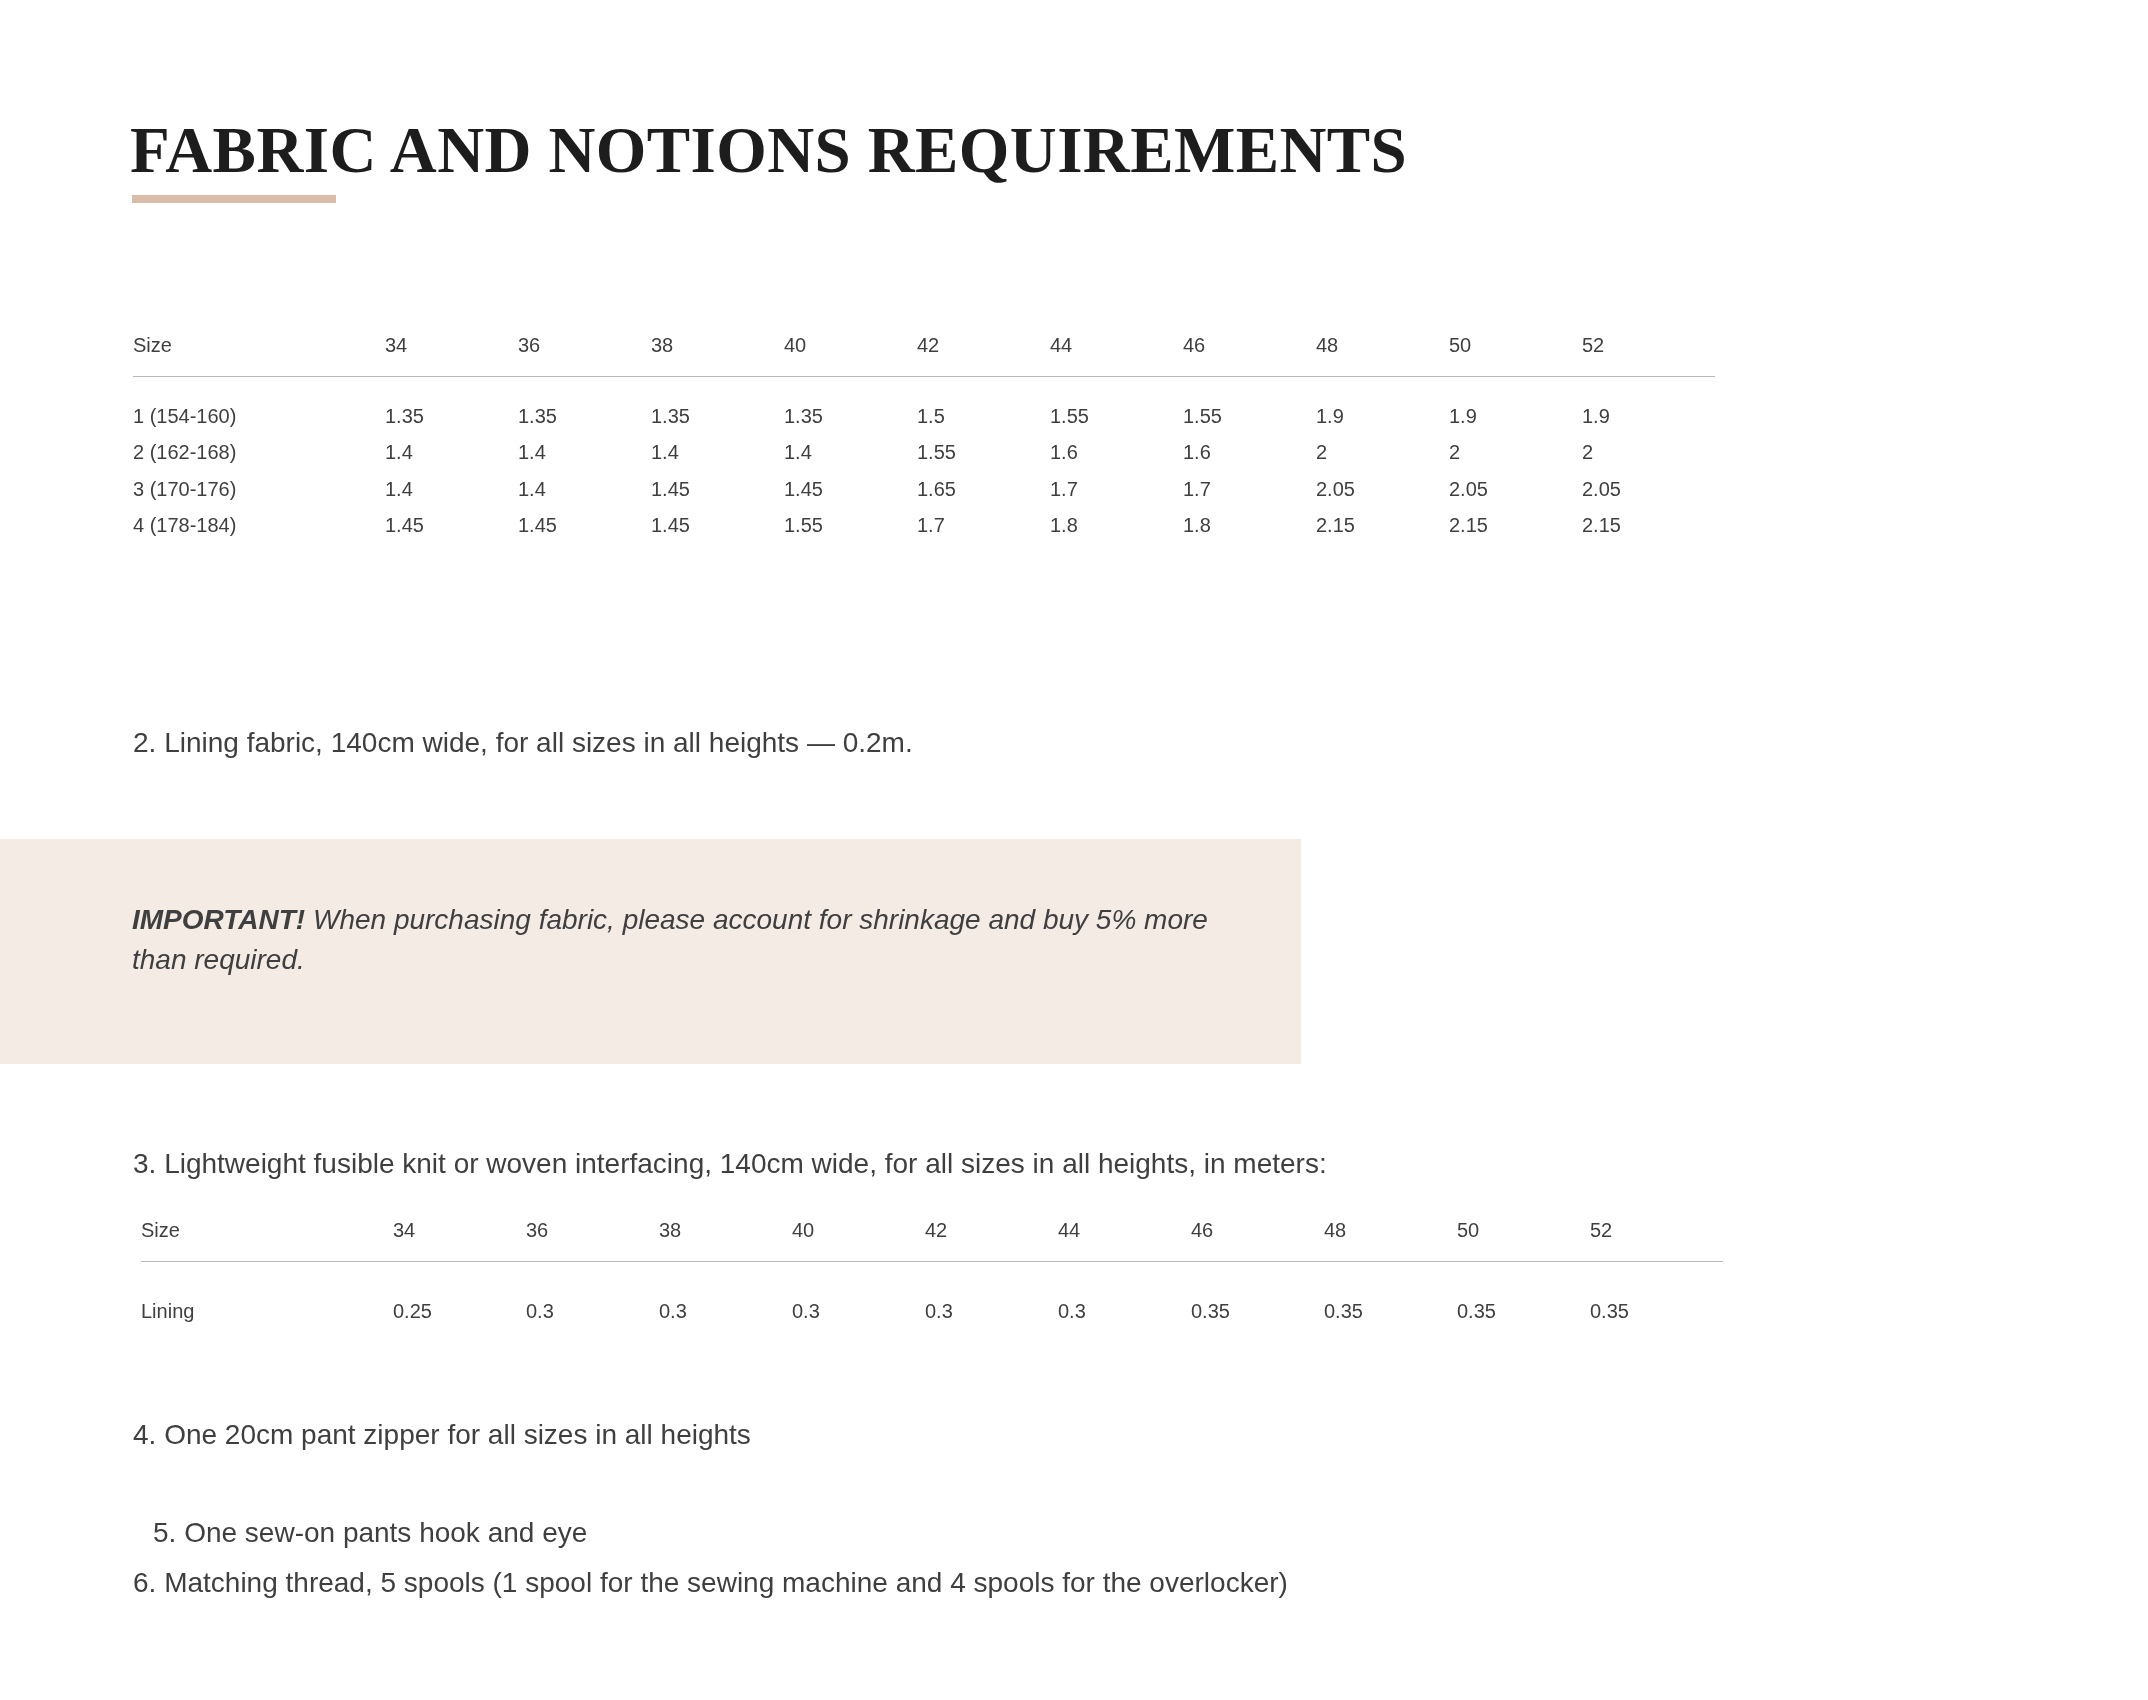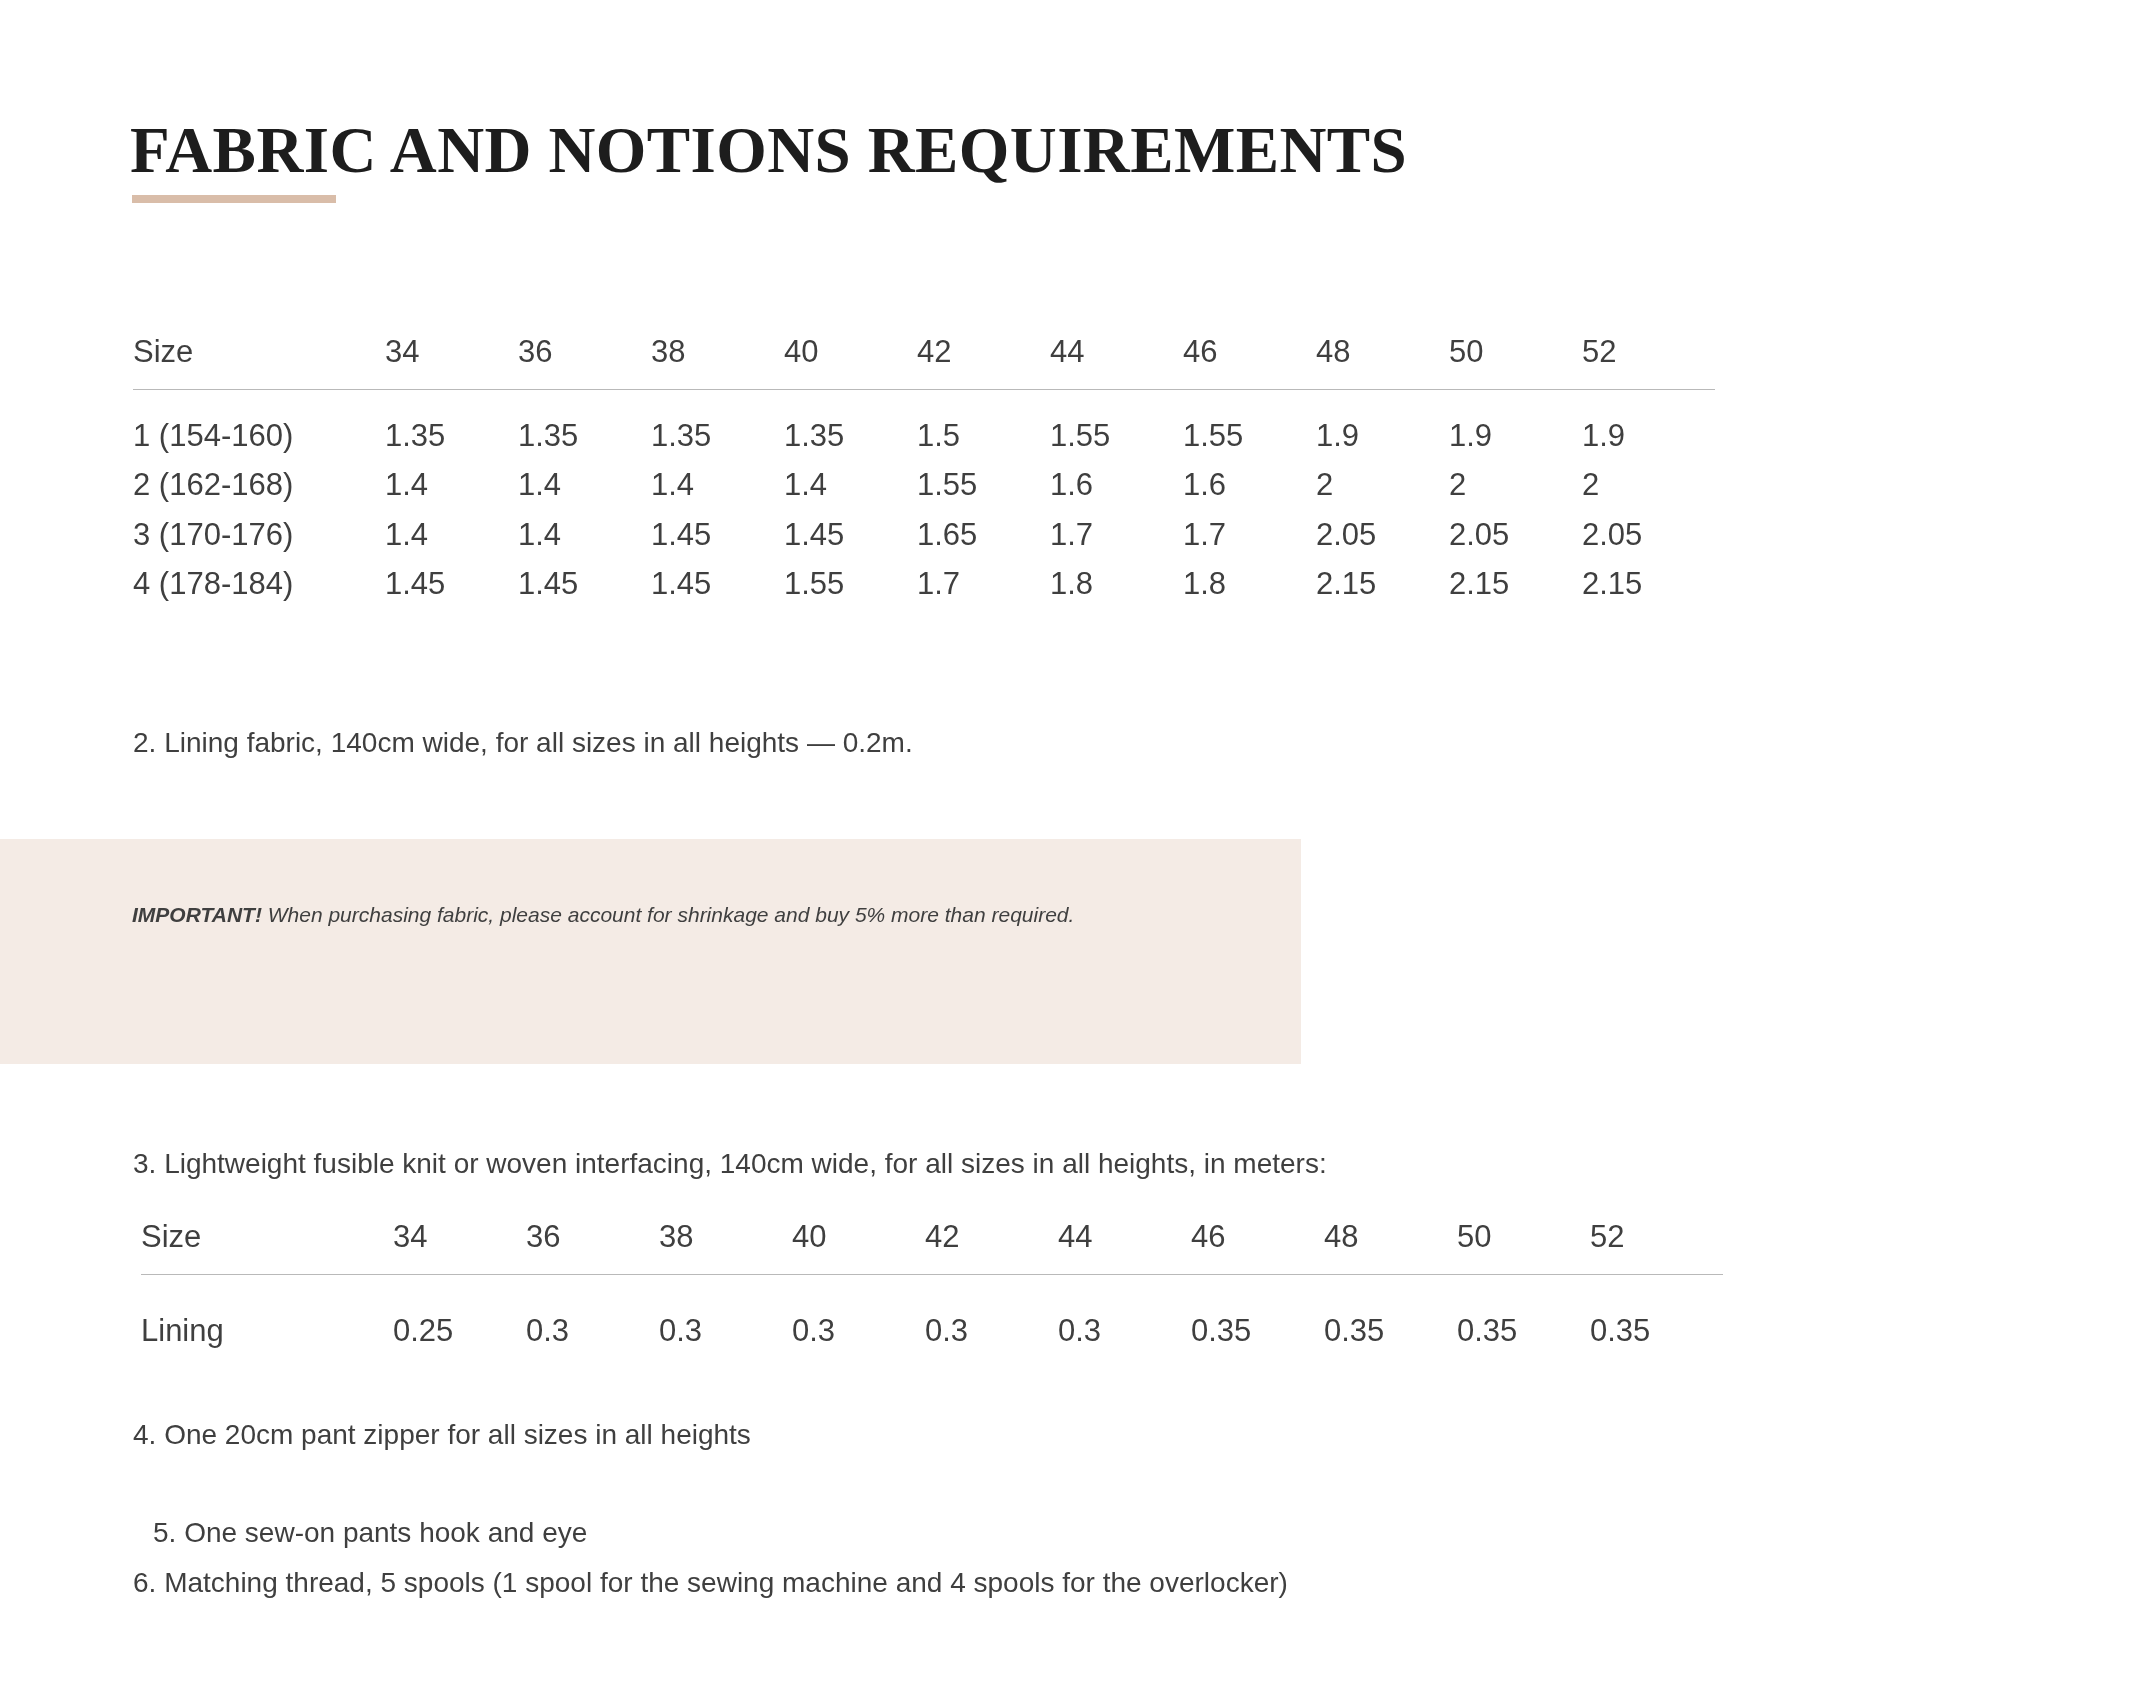--- a/index.html
+++ b/index.html
@@ -47,21 +47,21 @@
     white-space: nowrap;
   }
   #intro-fabric { left: 133px; top: 260px; }
   #lining-note  { left: 133px; top: 727px; }
   #interfacing-intro { left: 133px; top: 1148px; }
 
   
   .table {
     position: absolute;
     border-collapse: collapse;
-    font-size: 31px;
+    font-size: 20px;
     color: #3f3f3f;
   }
   .table td, .table th {
     text-align: left;
     font-weight: normal;
     padding: 0;
     white-space: nowrap;
   }
   .table .hdr td {
     padding-bottom: 18.5px;
@@ -102,21 +102,21 @@
     top: 839px;
     width: 1301px;
     height: 225px;
     background: #f4ebe5;
   }
   .callout-text {
     position: absolute;
     left: 132px;
     top: 900px;
     width: 1108px;
-    font-size: 21px;
+    font-size: 28px;
     font-style: italic;
     color: #3f3f3f;
     line-height: 1.44;
   }
   .callout-text b {
     font-style: italic;
     font-weight: bold;
   }
 
   

